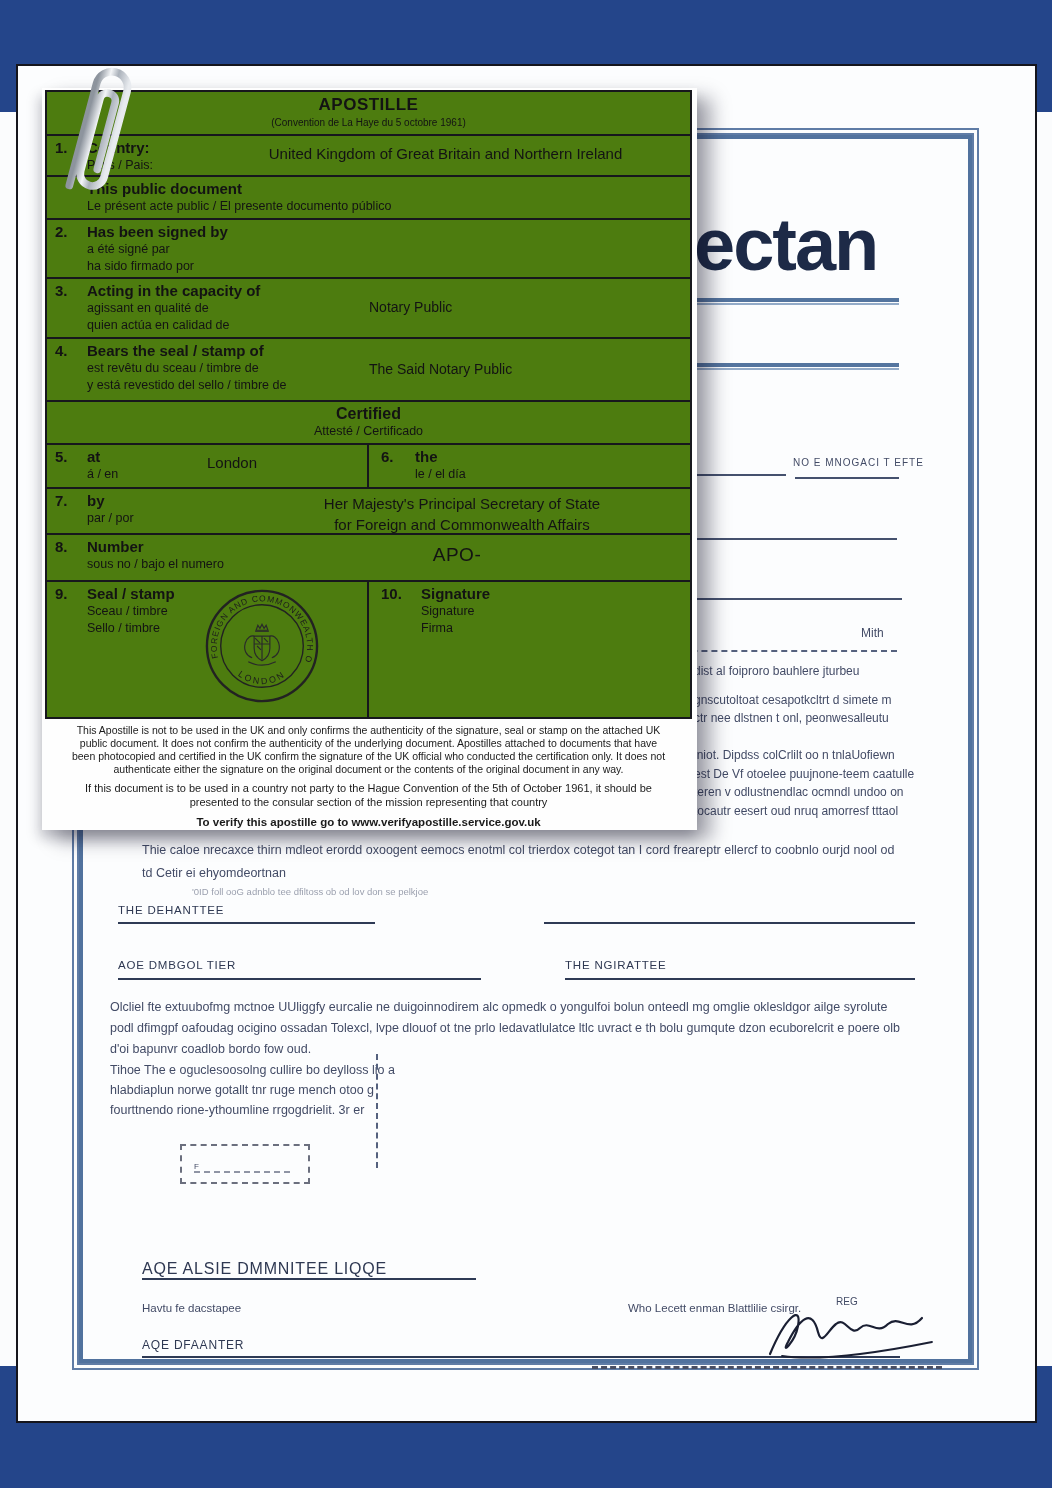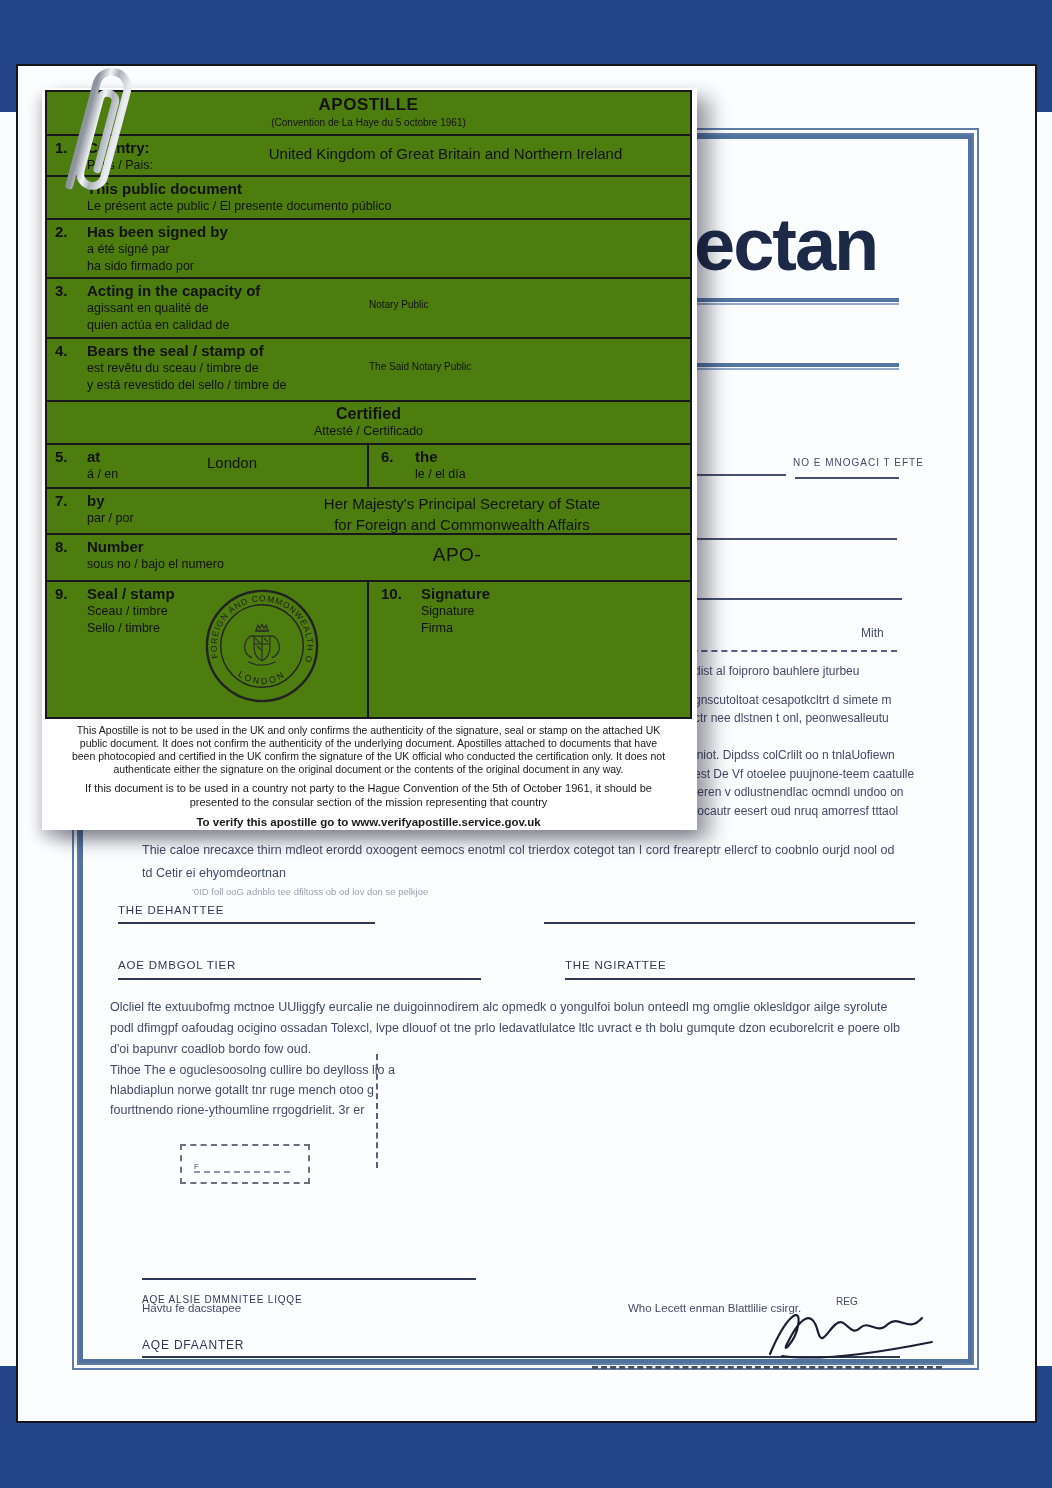--- a/index.html
+++ b/index.html
@@ -22,21 +22,21 @@
   
   .apostille{position:absolute;left:42px;top:88px;width:655px;height:742px;background:#fefefe;z-index:5;
              box-shadow:14px 10px 18px rgba(18,18,40,.38),-3px 8px 12px rgba(18,18,40,.22);color:#131313;}
   .ap-table{position:absolute;left:3px;top:2px;width:647px;border:2px solid #17171d;box-sizing:border-box;background:#4d7c0f;}
   .row{position:relative;border-bottom:2px solid #17171d;box-sizing:border-box;}
   .row.last{border-bottom:none;}
   .num{position:absolute;left:8px;top:3px;font-size:15px;font-weight:bold;}
   .cellmain{padding:3px 0 0 40px;}
   .bl{font-size:15px;font-weight:bold;line-height:18px;}
   .sb{font-size:12.5px;line-height:16.5px;}
-  .val{position:absolute;font-size:10px;}
+  .val{position:absolute;font-size:14px;}
   .split{display:flex;height:100%;}
   .lcell{width:322px;border-right:2px solid #17171d;box-sizing:border-box;position:relative;}
   .rcell{flex:1;position:relative;}
   .rcell .num{left:12px;}
   .rcell .cellmain{padding-left:46px;}
   .ap-hdr{text-align:center;padding-top:3px;}
   .ap-title{font-size:17px;font-weight:bold;line-height:20px;letter-spacing:.5px;}
   .ap-sub{font-size:10px;line-height:16px;}
   .ap-footer{position:absolute;left:26px;top:636px;width:601px;text-align:center;color:#1a1a1a;}
   .fp1{font-size:10.5px;line-height:13px;}
@@ -104,21 +104,21 @@
     <div class="abs g" style="left:92px;top:997px;width:560px;font-size:12.5px;">Tihoe The e oguclesoosolng cullire bo deylloss lio a</div>
     <div class="abs g" style="left:92px;top:1017px;width:560px;font-size:12.5px;">hlabdiaplun norwe gotallt tnr ruge mench otoo g</div>
     <div class="abs g" style="left:92px;top:1037px;width:560px;font-size:12.5px;">fourttnendo rione-ythoumline rrgogdrielit. 3r er</div>
 
     <div class="abs" style="left:358px;top:988px;height:114px;border-left:2px dashed #55617e;"></div>
 
     <div class="abs dotbox" style="left:162px;top:1078px;width:130px;height:40px;">
       <div class="g" style="margin:16px 0 0 12px;font-size:8px;border-bottom:2px dashed #8a8fa0;width:96px;">F</div>
     </div>
 
-    <div class="abs lab" style="left:124px;top:1194px;font-size:10px;margin-top:34px;">AQE ALSIE DMMNITEE LIQQE</div>
+    <div class="abs lab" style="left:124px;top:1194px;font-size:16px;">AQE ALSIE DMMNITEE LIQQE</div>
     <div class="abs ul" style="left:124px;top:1212px;width:334px;"></div>
 
     <div class="abs g" style="left:124px;top:1236px;font-size:11.5px;">Havtu fe dacstapee</div>
     <div class="abs g" style="left:610px;top:1236px;font-size:11.5px;">Who Lecett enman Blattlilie csirgr.</div>
     <div class="abs g" style="left:818px;top:1230px;font-size:10px;">REG</div>
 
     <div class="abs lab" style="left:124px;top:1272px;font-size:12px;">AQE DFAANTER</div>
     <div class="abs ul" style="left:124px;top:1290px;width:758px;"></div>
     <div class="abs" style="left:574px;top:1300px;width:350px;border-top:3px dashed #4a4f63;"></div>
 

